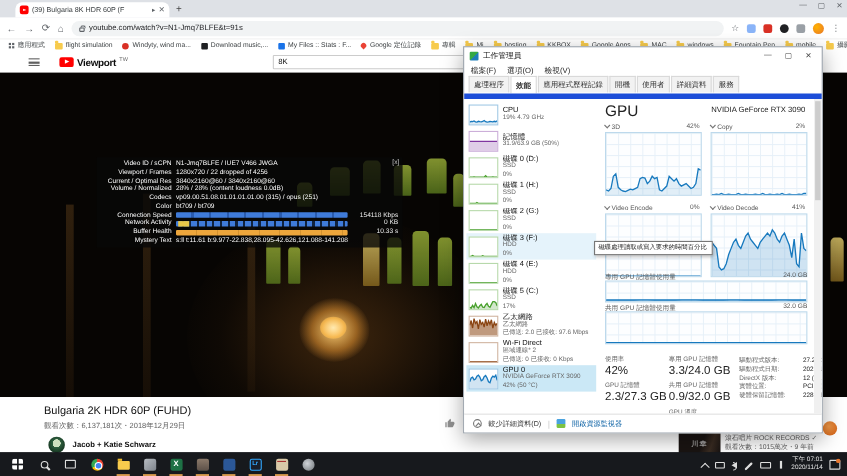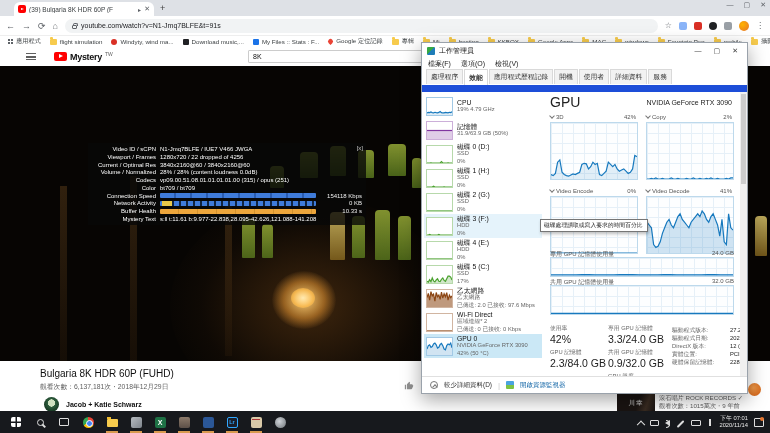--- a/index.html
+++ b/index.html
@@ -114,21 +114,21 @@
   .tm-titlebar{height:15px;display:flex;align-items:center;padding:0 5px;gap:4px;}
   .tm-appicon{width:8px;height:8px;border-radius:1px;
     background:linear-gradient(135deg,#35a845 50%,#1e7db8 50%);}
   .tm-title{flex:1;font-size:7px;color:#111;}
   .tm-ctl{display:flex;gap:12px;color:#444;font-size:7px;padding-right:4px;}
   .tm-menubar{height:12px;display:flex;align-items:center;gap:10px;padding:0 6px;color:#222;}
   .tm-tabs{height:14px;display:flex;align-items:flex-end;gap:1px;padding:0 4px;}
   .tm-tab{border:1px solid #d9d9d9;border-bottom:none;background:#f2f2f2;padding:2px 4px 2px;
     font-size:6.8px;color:#333;}
   .tm-tab.active{background:#fff;position:relative;top:1px;padding-top:3px;font-weight:bold;}
-  .tm-body{position:absolute;left:0;top:42px;right:0;bottom:17px;border-top:7px solid #1d4ed8;background:#fff;overflow:hidden;}
+  .tm-body{position:absolute;left:0;top:42px;right:0;bottom:17px;border-top:5px solid #1d4ed8;background:#fff;overflow:hidden;}
   .tm-side{position:absolute;left:2px;top:2px;width:118px;bottom:0;}
   .tm-side-item{display:flex;gap:4px;padding:2px 2px;height:24px;align-items:center;}
   .tm-side-item.hover{background:#e5f3fb;}
   .tm-side-item.selected{background:#cbe8f6;}
   .thumb{width:27px;height:19px;background:#fff;border:1px solid #bbb;flex:0 0 auto;}
   .thumb svg{width:100%;height:100%;display:block;}
   .side-txt{overflow:hidden;line-height:7.5px;}
   .side-title{font-size:6.8px;color:#111;white-space:nowrap;}
   .side-sub{font-size:5.8px;color:#666;white-space:nowrap;}
   .tm-main{position:absolute;left:124px;top:0;width:196px;bottom:0;}
@@ -308,21 +308,21 @@
           <span class="bm-label">攝影</span>
         </span>
       </span>
 
   </div>
 
   <div class="yt-header">
     <div class="hamburger"></div>
     <div class="yt-logo">
       <div class="yt-play"></div>
-      <span class="yt-logo-text">Mystery</span>
+      <span class="yt-logo-text">Viewport</span>
       <span class="yt-region">TW</span>
     </div>
     <input class="yt-search" value="8K" style="">
   </div>
 
   <div class="video">
     <div class="glow v-archglow"></div>
     <div class="glow v-chand"></div>
     <div class="glow v-chand-core"></div>
 
@@ -390,21 +390,21 @@
           </div>
           <div class="ov-row">
             <span class="ov-l">Mystery Text</span>
             <span class="ov-v">s:ll t:11.61 b:9.977-22.838,28.095-42.626,121.088-141.208</span>
           </div>
         </div>
     </div>
   </div>
 
   <div class="below">
-    <div class="v-title">Bulgaria 8K HDR 60P (FUHD)</div>
+    <div class="v-title">Bulgaria 2K HDR 60P (FUHD)</div>
     <div class="v-meta">觀看次數：6,137,181次・2018年12月29日</div>
     <div class="like-wrap">
       <svg width="10" height="10" viewBox="0 0 24 24">
         <path fill="#909090" d="M2 20h3V9H2v11zm19-10c0-1.1-.9-2-2-2h-5.3l.9-4.3-2-2L7 8v12h10.4c.8 0 1.5-.5 1.8-1.2l2.7-6.3c.1-.2.1-.4.1-.6v-1.9z"></path>
       </svg>
     </div>
     <div class="ch-avatar"></div>
     <div class="ch-name">Jacob + Katie Schwarz</div>
     <div class="sug-thumb">川幸</div>
     <div class="sug-ch">滾石唱片 ROCK RECORDS ✓</div>
@@ -632,21 +632,21 @@
               <svg viewBox="0 0 100 100" preserveAspectRatio="none">
                 <polygon points="0,100 0.00,98.00 3.45,98.00 6.90,98.00 10.34,98.00 13.79,98.00 17.24,98.00 20.69,98.00 24.14,98.00 27.59,98.00 31.03,98.00 34.48,98.00 37.93,98.00 41.38,98.00 44.83,98.00 48.28,98.00 51.72,98.00 55.17,98.00 58.62,98.00 62.07,98.00 65.52,98.00 68.97,98.00 72.41,98.00 75.86,98.00 79.31,98.00 82.76,98.00 86.21,98.00 89.66,98.00 93.10,98.00 96.55,98.00 100.00,98.00 100,100" fill="rgba(23,121,190,0.35)"></polygon>
                 <polyline points="0.00,98.00 3.45,98.00 6.90,98.00 10.34,98.00 13.79,98.00 17.24,98.00 20.69,98.00 24.14,98.00 27.59,98.00 31.03,98.00 34.48,98.00 37.93,98.00 41.38,98.00 44.83,98.00 48.28,98.00 51.72,98.00 55.17,98.00 58.62,98.00 62.07,98.00 65.52,98.00 68.97,98.00 72.41,98.00 75.86,98.00 79.31,98.00 82.76,98.00 86.21,98.00 89.66,98.00 93.10,98.00 96.55,98.00 100.00,98.00" fill="none" stroke="#1779be" stroke-width="1.2" vector-effect="non-scaling-stroke"></polyline>
               </svg>
             </div>
           </div>
         <div id="stats-c1" style="position:absolute;left:4px;top:232px;">
             <div class="bigstat-label">使用率</div>
             <div class="bigstat-value">42%</div>
             <div class="bigstat-label">GPU 記憶體</div>
-            <div class="bigstat-value">2.3/84.0 GB</div>
+            <div class="bigstat-value">2.3/27.3 GB</div>
           </div>
         <div id="stats-c2" style="position:absolute;left:62px;top:232px;">
             <div class="bigstat-label">專用 GPU 記憶體</div>
             <div class="bigstat-value">3.3/24.0 GB</div>
             <div class="bigstat-label">共用 GPU 記憶體</div>
             <div class="bigstat-value">0.9/32.0 GB</div>
             <div class="bigstat-label">GPU 溫度</div>
             <div class="bigstat-value">50 °C</div>
           </div>
         <div id="stats-info" style="position:absolute;left:126px;top:234px;">

